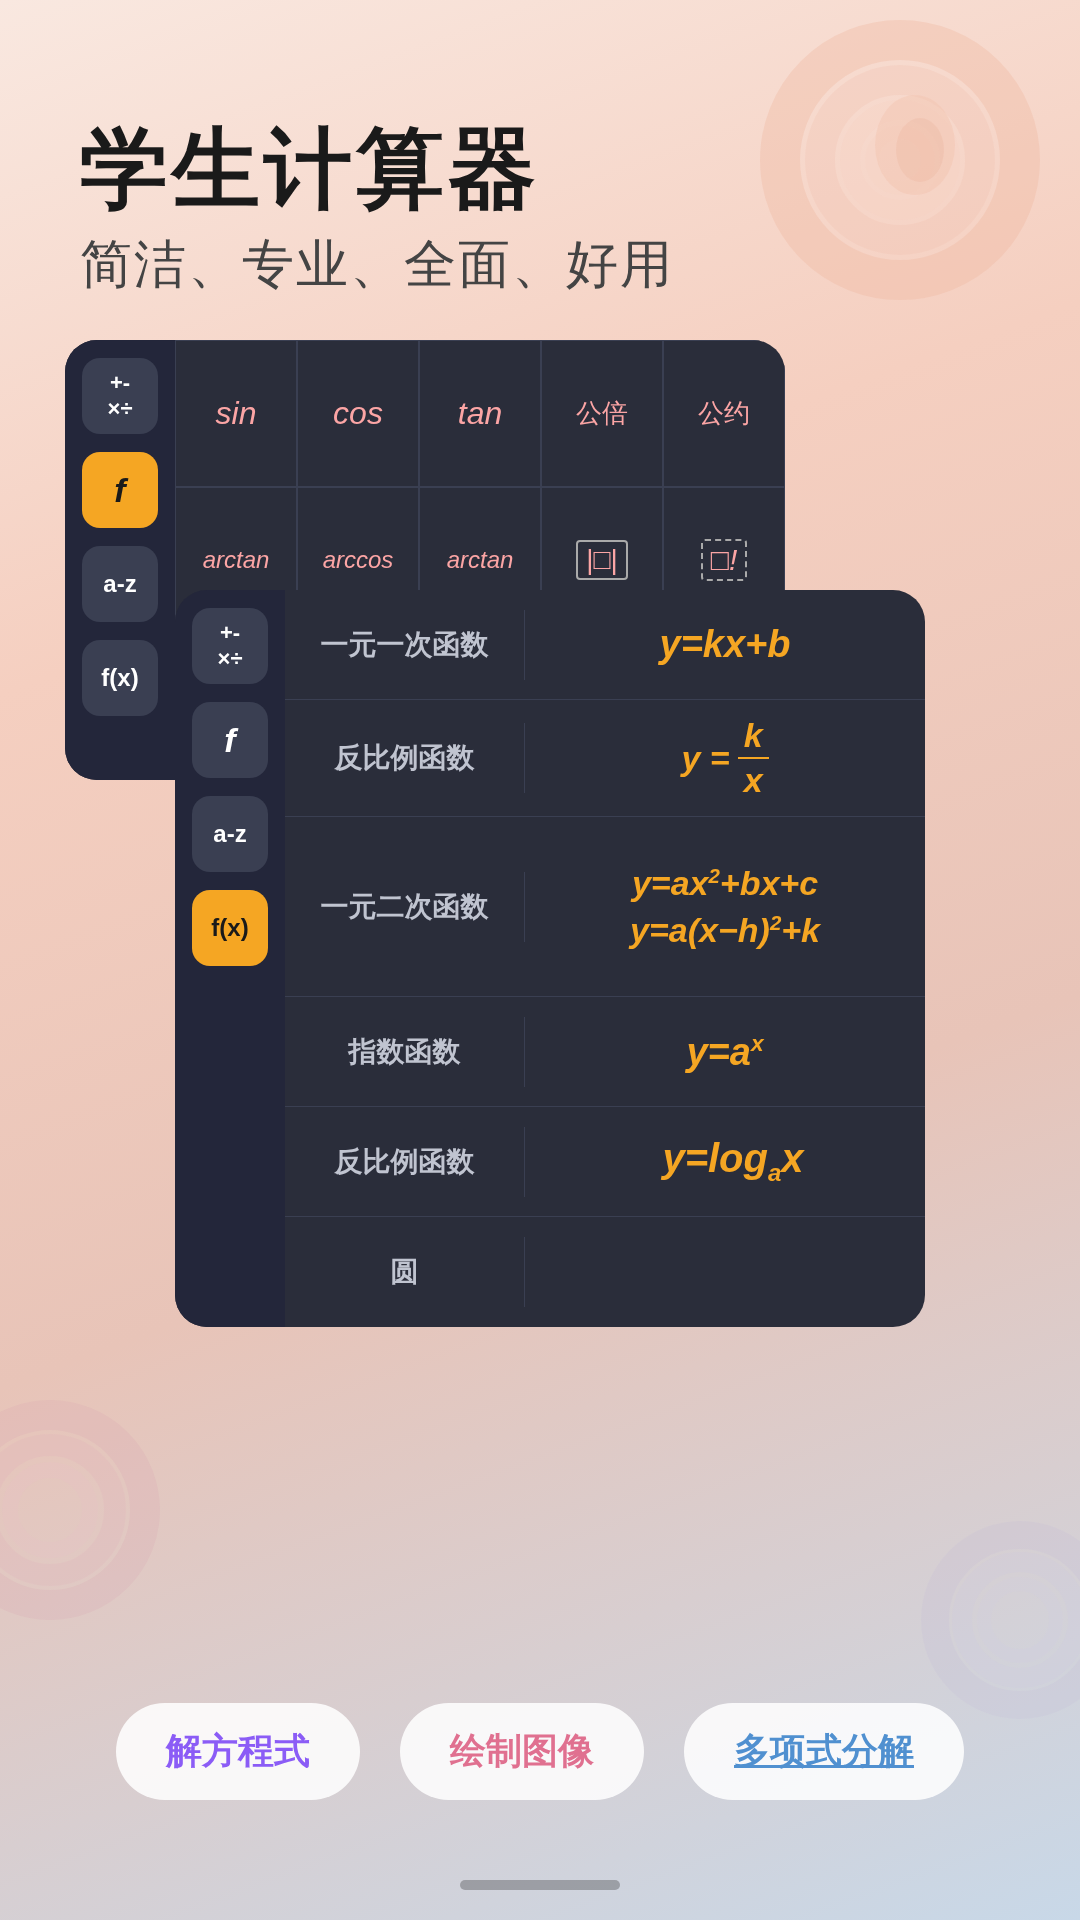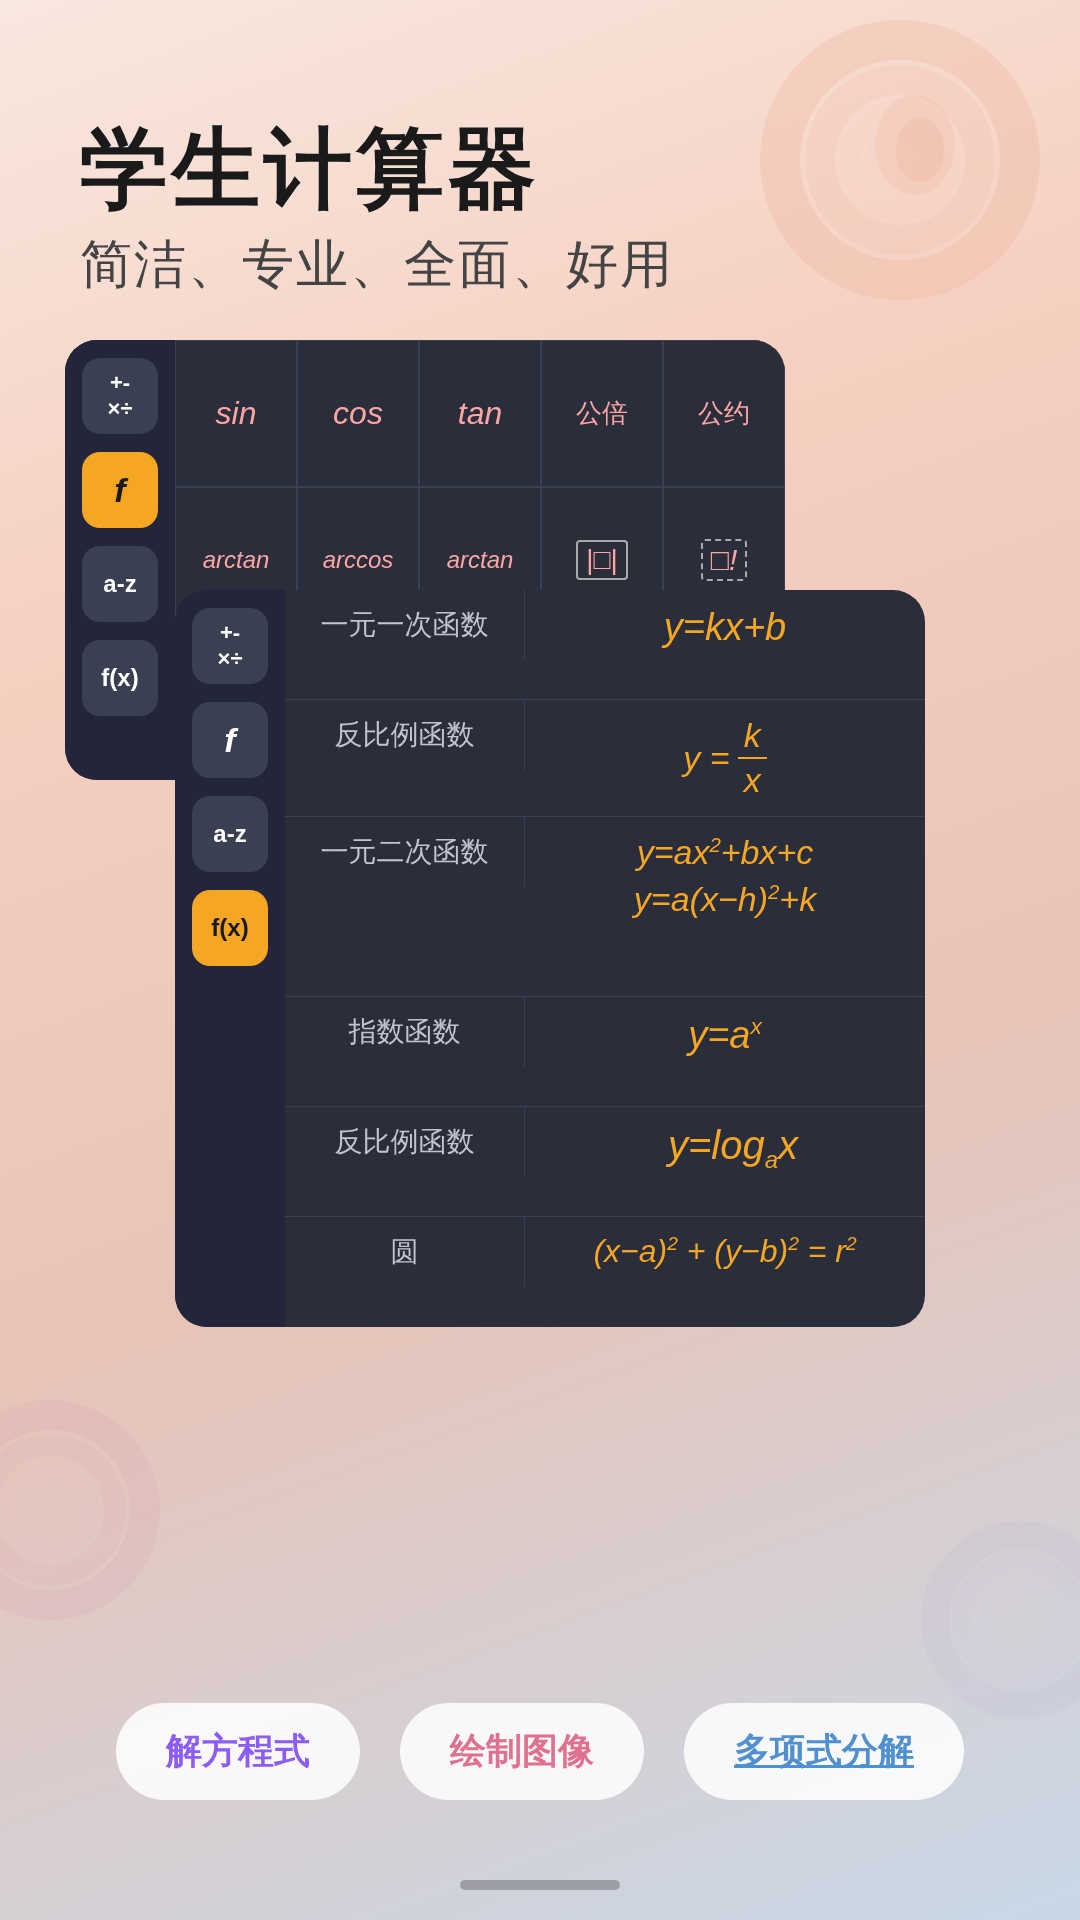--- a/index.html
+++ b/index.html
@@ -153,21 +153,22 @@
     }
 
     .func-grid {
       margin-left: 110px;
     }
 
     .func-row {
       display: flex;
       border-bottom: 1px solid #3a3f52;
       min-height: 110px;
-      align-items: flex-start;
+      align-items: center;
+      font-weight: bold;
     }
     .func-row:last-child {
       border-bottom: none;
     }
 
     .func-name {
       width: 240px;
       min-width: 240px;
       display: flex;
       align-items: center;
@@ -404,23 +405,20 @@
         </div>
         <div class="func-formula">
           <span style="font-size:40px; font-style:italic;margin-left:16px;">y=log<sub>a</sub>x</span>
         </div>
       </div>
 
       <div class="func-row">
         <div class="func-name">
           <span>圆</span>
         </div>
-        <div class="func-formula">
-          <span style="font-size:32px; font-style:italic;">(x−a)<sup>2</sup> + (y−b)<sup>2</sup> = r<sup>2</sup></span>
-        </div>
       </div>
     </div>
   </div>
 </div>
 
 <div class="bottom-buttons">
   <button class="bottom-btn green">解方程式</button>
   <button class="bottom-btn pink">绘制图像</button>
   <button class="bottom-btn blue">多项式分解</button>
 </div>

